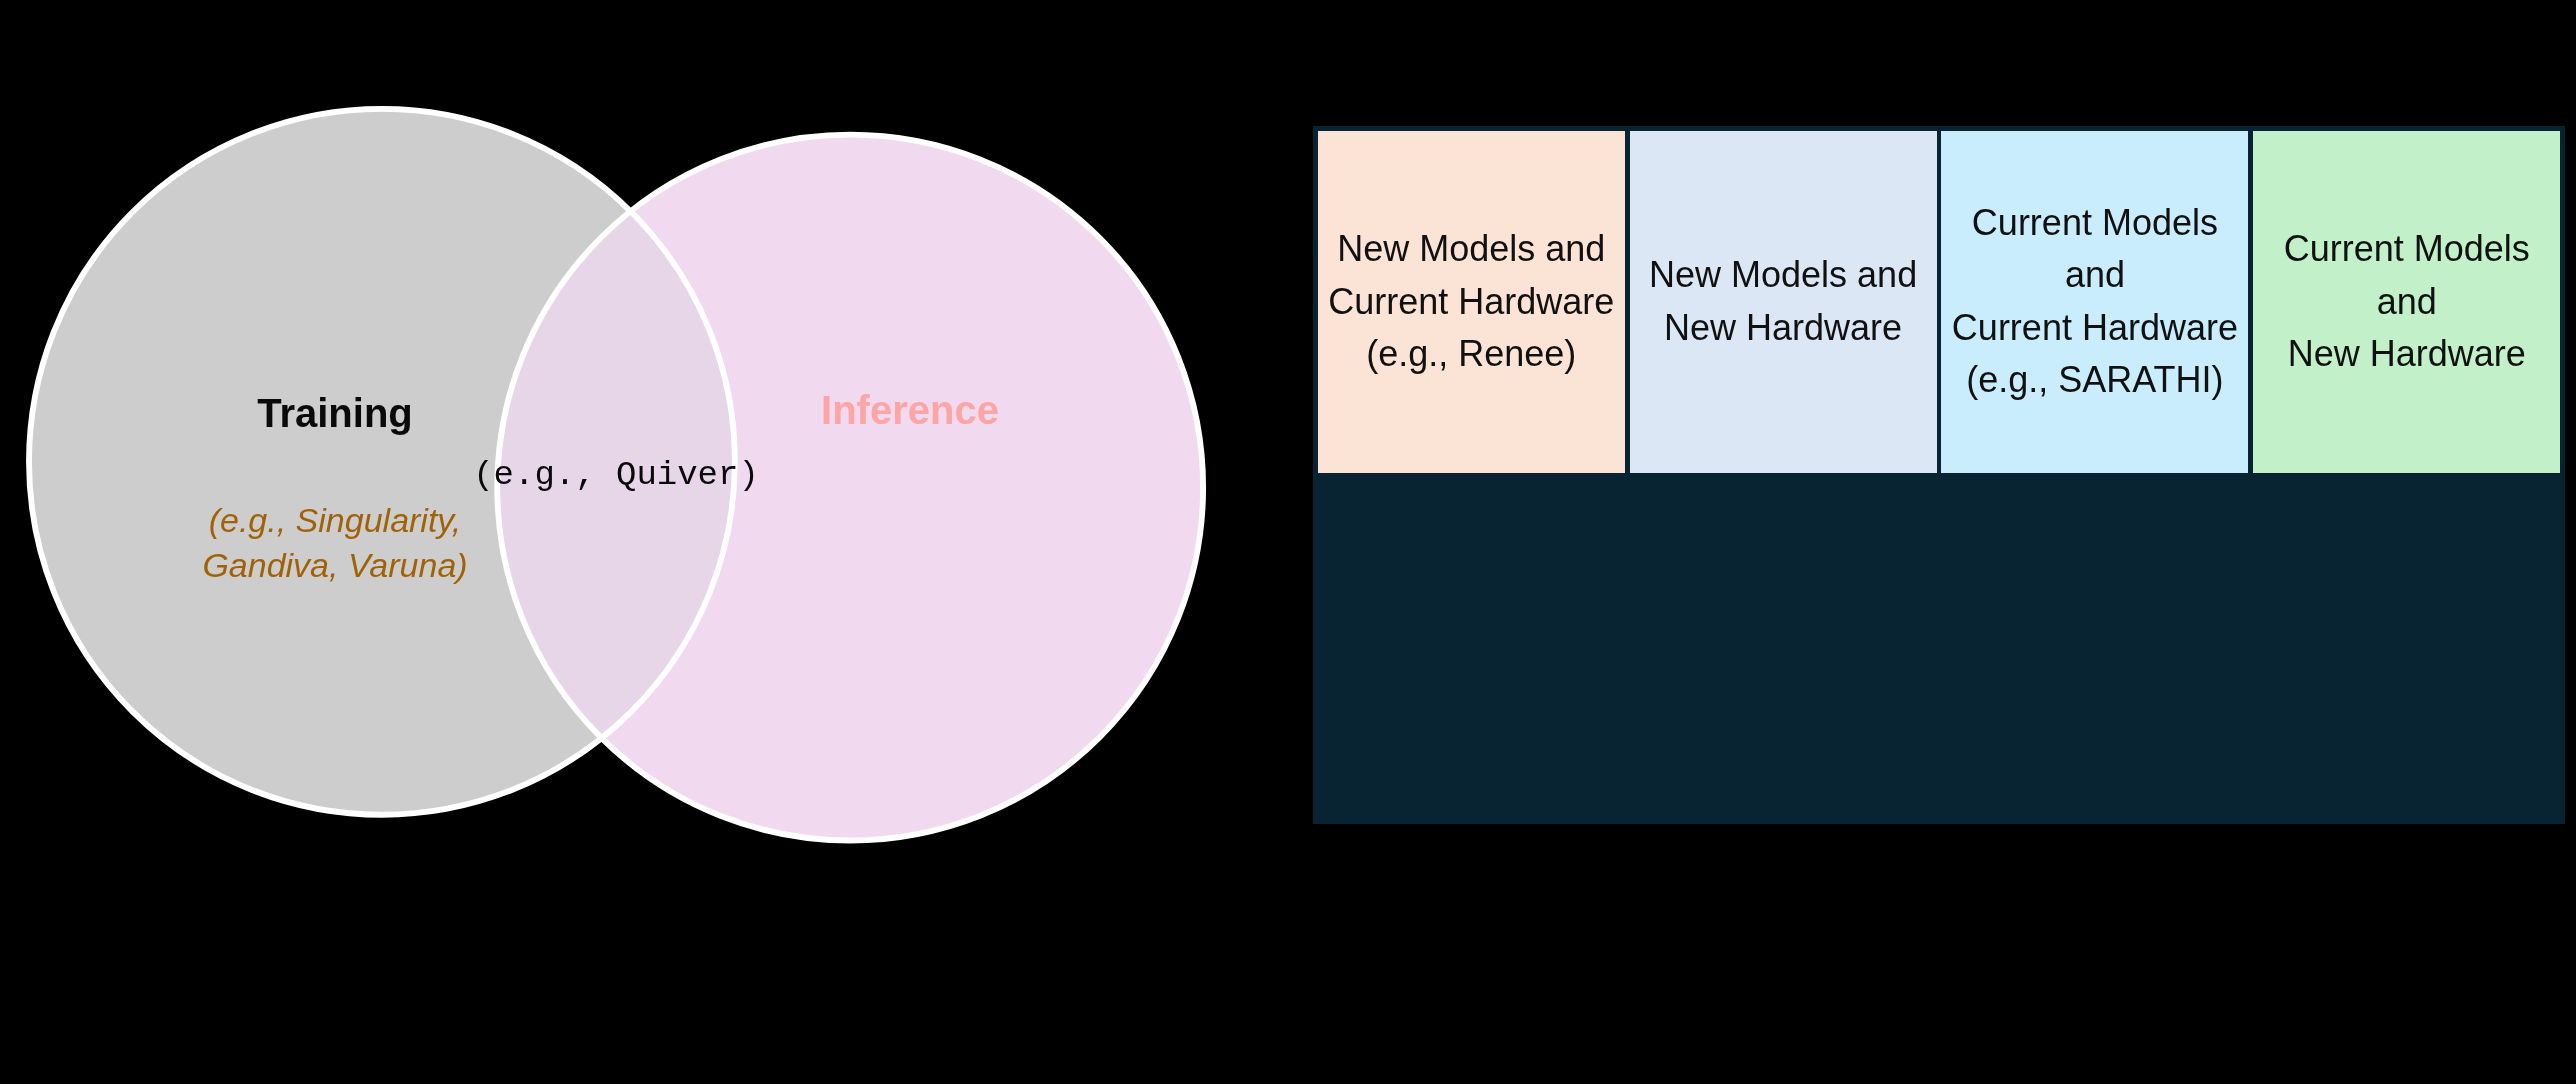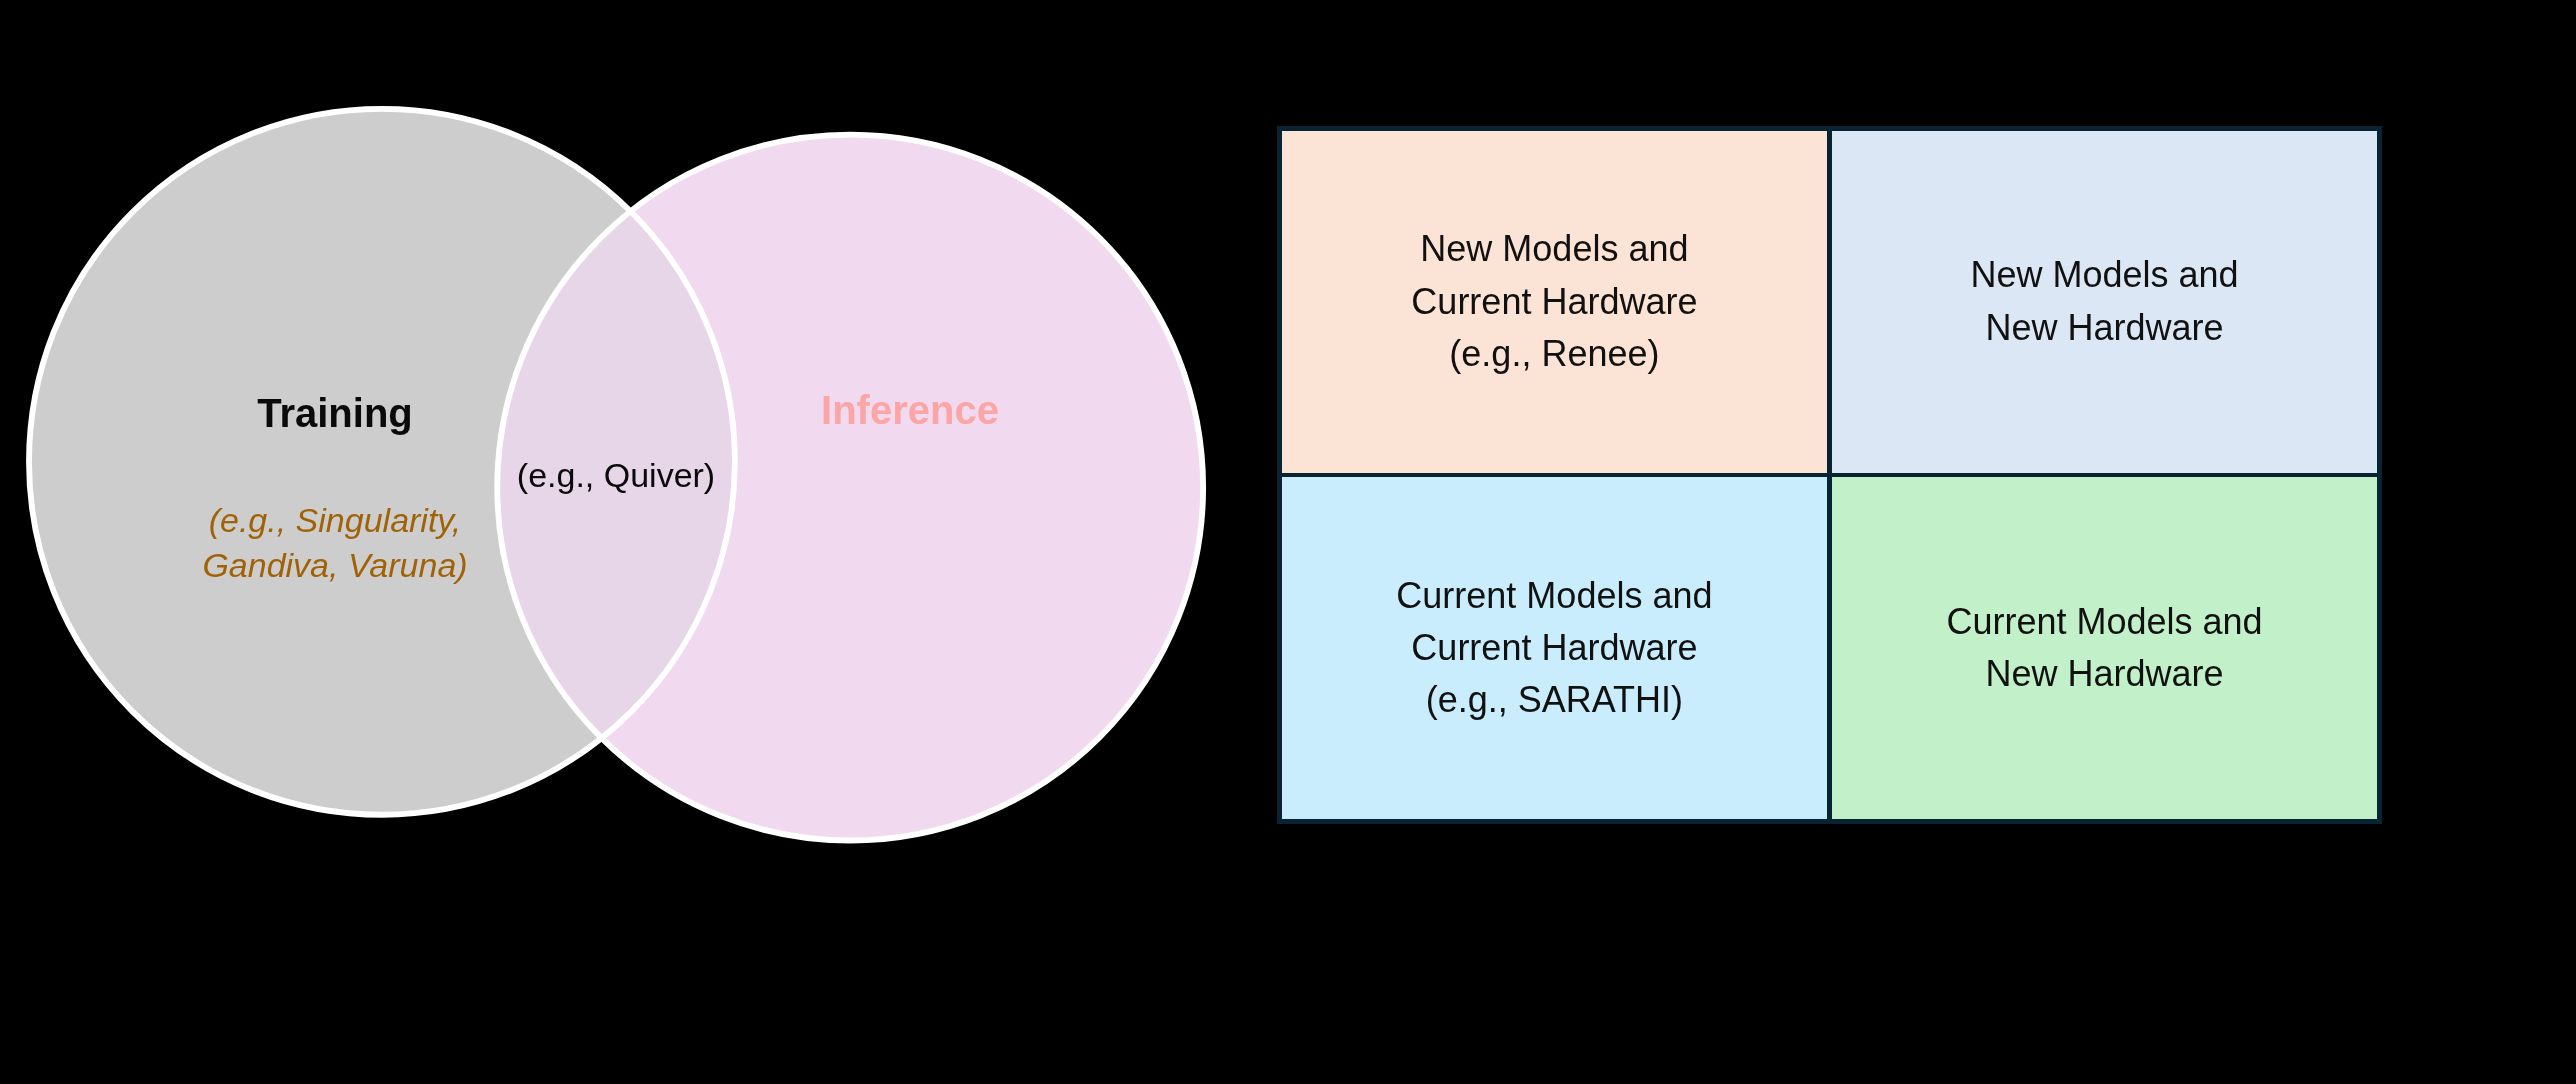--- a/index.html
+++ b/index.html
@@ -38,28 +38,28 @@
     line-height: 1.32;
   }
   .training-title   { left: 335px;  top: 413px; }
   .training-sub     { left: 335px;  top: 543px; }
   .overlap-label    { left: 616px; top: 475px; }
   .inference-title  { left: 910px; top: 410px; }
   .inference-sub    { left: 907px; top: 518px; }
 
   .quadrant {
     position: absolute;
-    left: 1277px;
+    left: 1313px;
     top: 126px;
-    width: 1105px;
+    width: 1252px;
     height: 698px;
     box-sizing: border-box;
     padding: 4.7px;
     display: grid;
-    grid-template-columns: 1fr 1fr;
+    grid-template-columns: 1fr 1fr 1fr 1fr;
     grid-template-rows: 1fr 1fr;
     gap: 4.7px;
   }
   .quadrant-cell {
     display: flex;
     align-items: center;
     justify-content: center;
   }
   .quadrant-cell-label {
     font-size: 36px;
@@ -84,21 +84,21 @@
     <circle cx="1452" cy="833" r="603" clip-path="url(#clip-left-circle)" style="fill: rgb(231, 213, 232);"></circle>
     <circle cx="652" cy="789" r="603" fill="none" stroke-width="10" style="stroke: rgb(255, 255, 255);"></circle>
     <circle cx="1452" cy="833" r="603" fill="none" stroke-width="10" style="stroke: rgb(255, 255, 255);"></circle>
   </svg>
 
   <div class="venn-label venn-title training-title" style="color: rgb(10, 10, 10); text-align: right;">Training</div>
 
   <div class="venn-label venn-sub training-sub" style="color: #a16207; font-style: italic;">(e.g., Singularity,
 Gandiva, Varuna)</div>
 
-  <div class="venn-label venn-sub overlap-label" style="color: rgb(10, 10, 10);">(e.g., Quiver)</div>
+  <div class="venn-label venn-sub overlap-label" style="color: rgb(10, 10, 10); font-family: Liberation Mono, monospace;">(e.g., Quiver)</div>
 
   <div class="venn-label venn-title inference-title" style="color: #fca5a5;">Inference</div>
 
 
   <div class="quadrant" style="background-color: rgb(8, 36, 50);">
 
     <div class="quadrant-cell" style="background-color: rgb(251, 227, 213);">
       <div class="quadrant-cell-label" style="color: rgb(17, 17, 17);">New Models and
 Current Hardware
 (e.g., Renee)</div>

